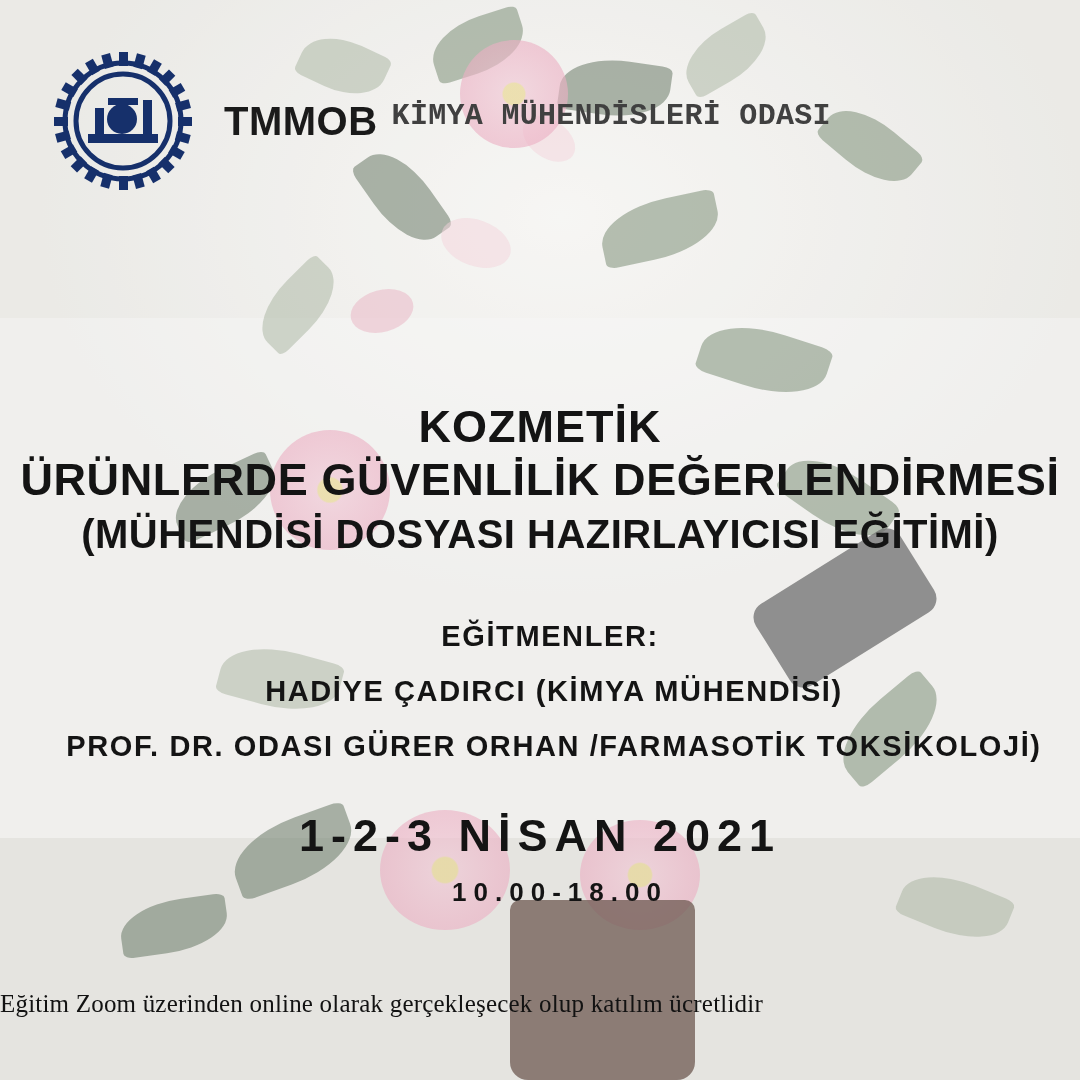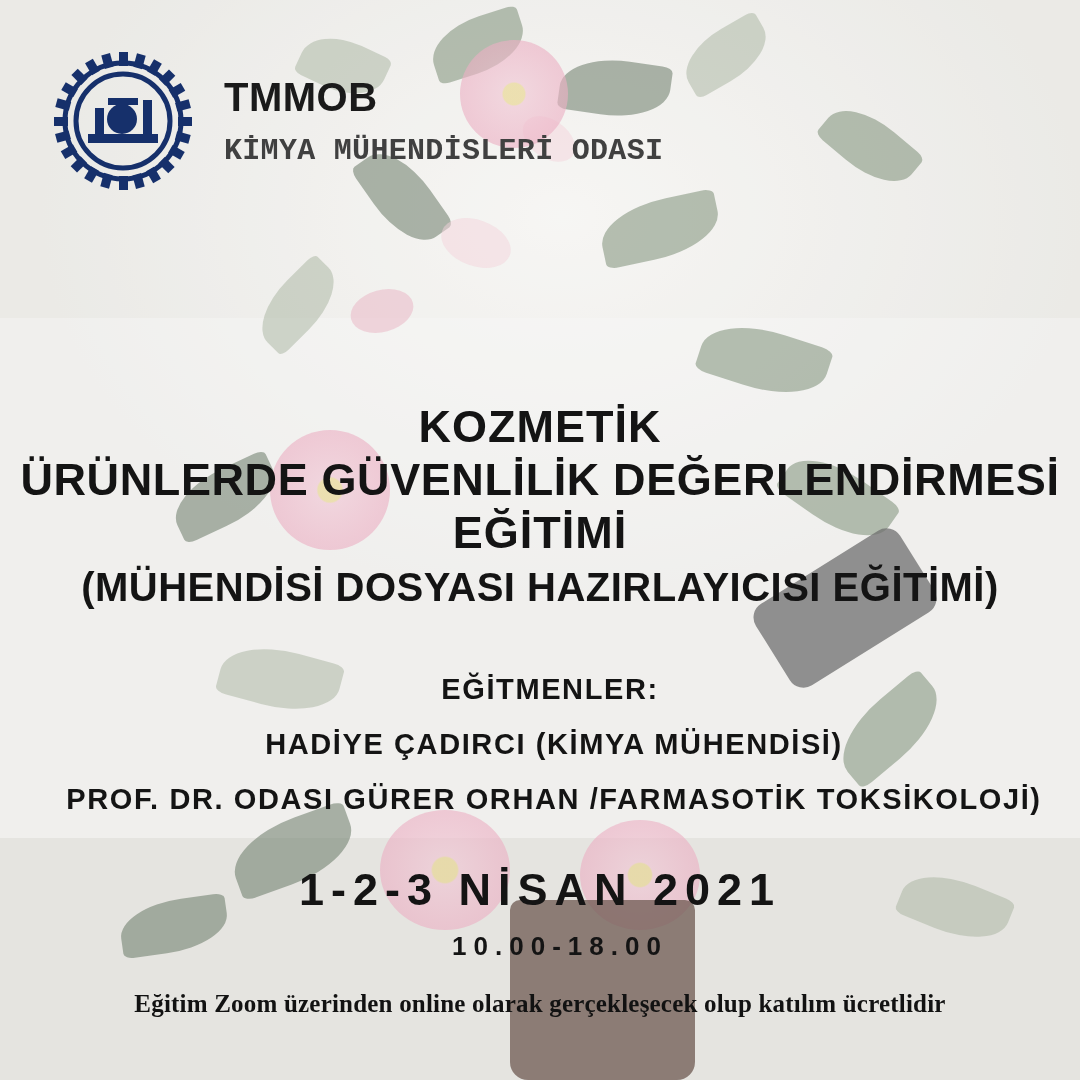--- a/index.html
+++ b/index.html
@@ -85,21 +85,21 @@
     align-items: center;
     gap: 26px;
   }
   .logo {
     width: 150px;
     height: 150px;
     flex: none;
   }
   .org-lines {
     display: flex;
-    flex-direction: column;
+    flex-direction: row;
     gap: 14px;
   }
   .org-line1 {
     font-size: 40px;
     font-weight: bold;
     letter-spacing: .5px;
     color: #1a1a1a;
   }
   .org-line2 {
     font-size: 30px;
@@ -167,24 +167,24 @@
     font-size: 26px;
     font-weight: bold;
     letter-spacing: 7px;
     padding-left: 40px;
   }
 
   .footnote {
     position: absolute;
     left: 0; right: 0;
     bottom: 62px;
-    text-align: center;
+    text-align: left;
     font-family: "Liberation Serif", serif;
     font-size: 25px;
-    font-weight: bold;
+    font-weight: normal;
     color: #121212;
     letter-spacing: .2px;
   }
 </style>
 </head>
 <body>
 
 <div class="poster">
 
   <div class="bg"></div>
@@ -267,21 +267,20 @@
     </div>
     <div class="org-lines">
       <div class="org-line1">TMMOB</div>
       <div class="org-line2">KİMYA MÜHENDİSLERİ ODASI</div>
     </div>
   </div>
 
   <div class="content">
     <div class="title-1">KOZMETİK</div>
     <div class="title-2">ÜRÜNLERDE GÜVENLİLİK DEĞERLENDİRMESİ</div>
-    <div class="title-3">EĞİTİMİ</div>
     <div class="subtitle">(MÜHENDİSİ DOSYASI HAZIRLAYICISI EĞİTİMİ)</div>
 
     <div class="trainers">
       <div class="label">EĞİTMENLER:</div>
       <div class="name">HADİYE ÇADIRCI (KİMYA MÜHENDİSİ)</div>
       <div class="name">PROF. DR. ODASI GÜRER ORHAN /FARMASOTİK TOKSİKOLOJİ)</div>
     </div>
 
     <div class="datetime">
       <div class="date">1-2-3 NİSAN 2021</div>

